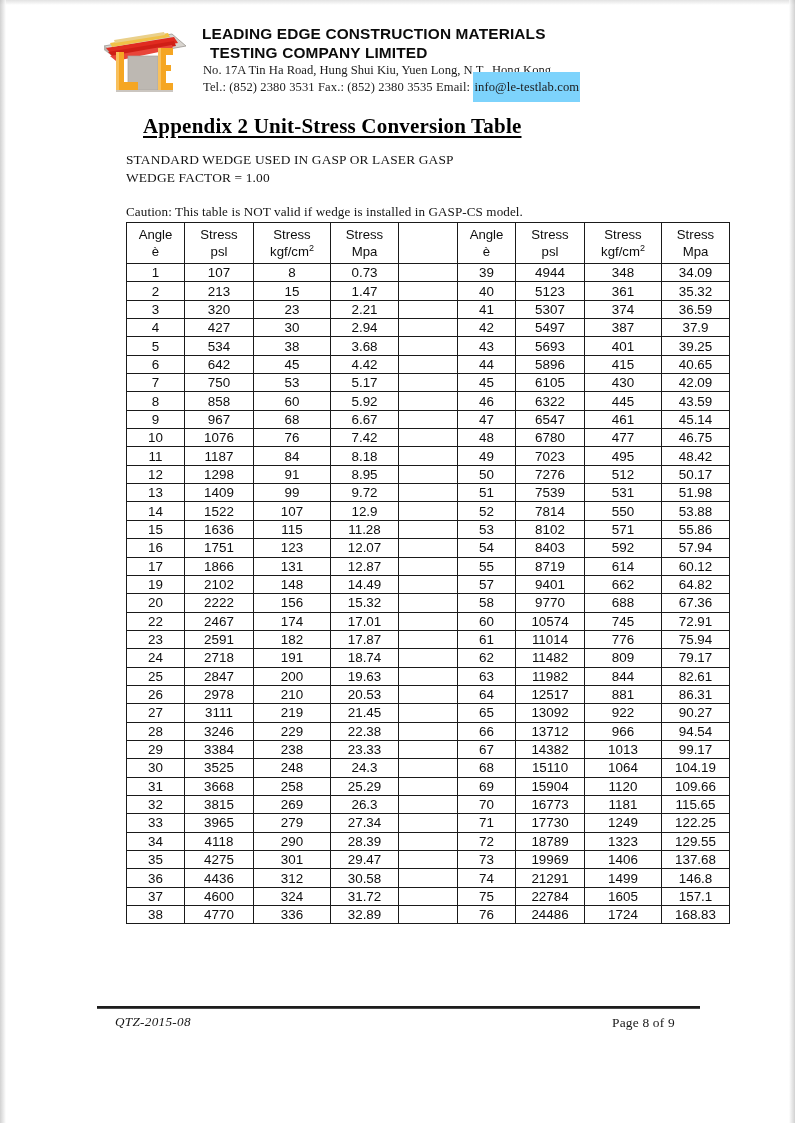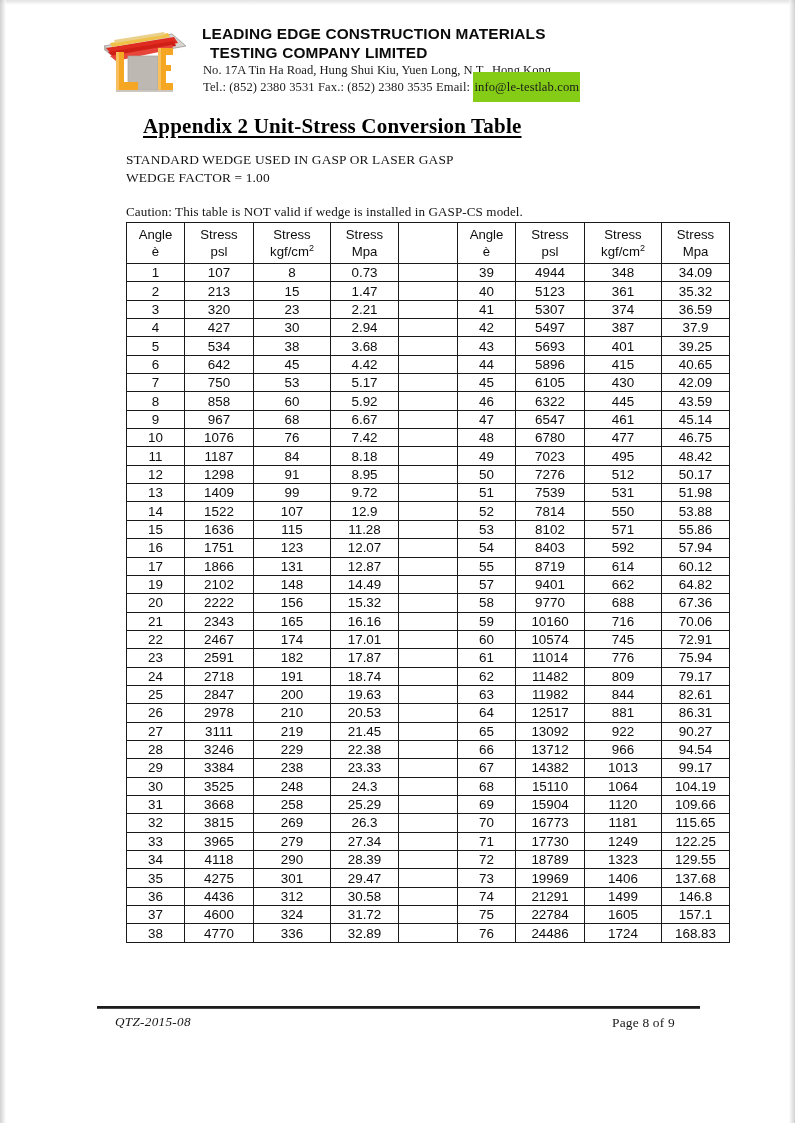--- a/index.html
+++ b/index.html
@@ -80,21 +80,21 @@
   .company-contact {
     font-family: "Liberation Serif", serif;
     font-size: 12.6px;
     color: #1b1b1b;
     line-height: 17px;
     white-space: nowrap;
     padding-left: 1px;
   }
   .company-contact { letter-spacing: .1px; }
   .email-hl {
-    background: #84cc16;
+    background: #7dd3fc;
     padding: 8px 1px;
   }
 
   
   .appendix-title {
     position: absolute;
     left: 143px;
     top: 114px;
     font-family: "Liberation Serif", serif;
     font-weight: bold;
@@ -510,31 +510,20 @@
             <td>2222</td>
             <td>156</td>
             <td>15.32</td>
             <td class="spacer"></td>
             <td>58</td>
             <td>9770</td>
             <td>688</td>
             <td>67.36</td>
           </tr>
           <tr>
-            <td>21</td>
-            <td>2343</td>
-            <td>165</td>
-            <td>16.16</td>
-            <td class="spacer"></td>
-            <td>59</td>
-            <td>10160</td>
-            <td>716</td>
-            <td>70.06</td>
-          </tr>
-          <tr>
             <td>22</td>
             <td>2467</td>
             <td>174</td>
             <td>17.01</td>
             <td class="spacer"></td>
             <td>60</td>
             <td>10574</td>
             <td>745</td>
             <td>72.91</td>
           </tr>

